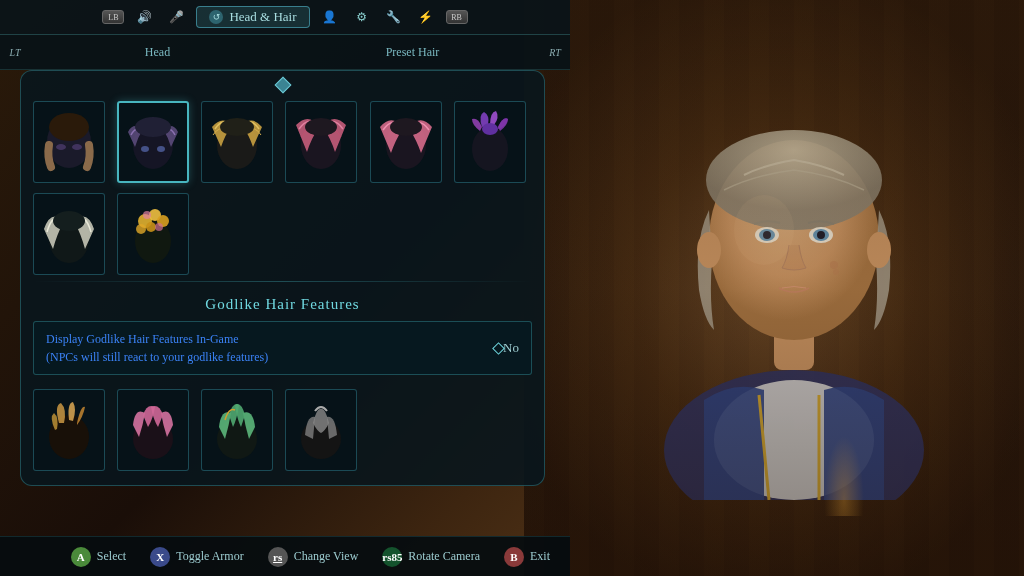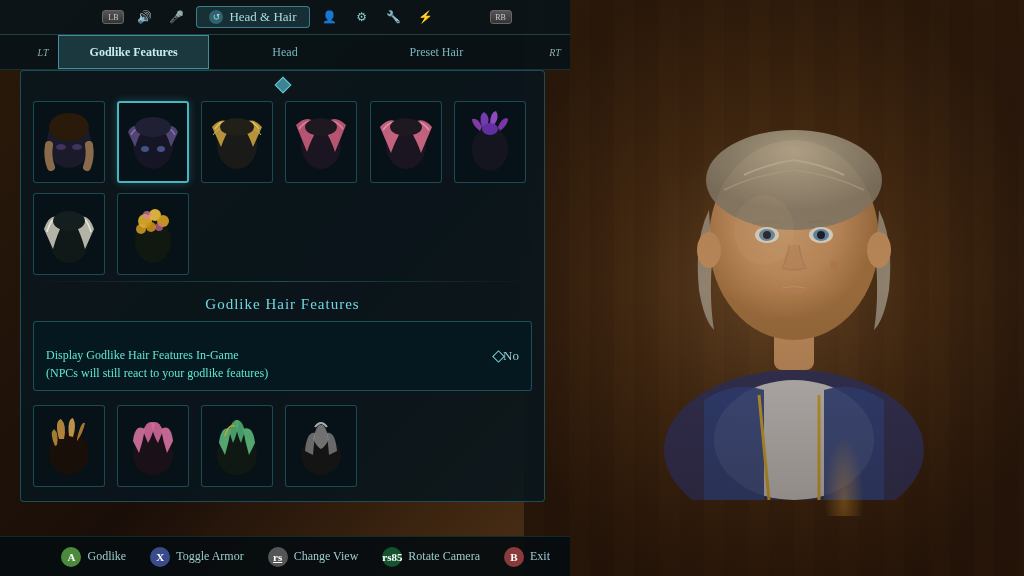--- a/index.html
+++ b/index.html
@@ -79,21 +79,20 @@
       width: 22px;
       height: 14px;
       background: linear-gradient(180deg, #555 0%, #333 100%);
       border-radius: 3px;
       border: 1px solid #666;
       display: flex;
       align-items: center;
       justify-content: center;
       font-size: 8px;
       color: #ccc;
-      margin-left: 44px;
     }
 
     .tab-title-main {
       background: rgba(60, 130, 140, 0.25);
       border: 1px solid rgba(80, 180, 200, 0.6);
       border-radius: 4px;
       padding: 2px 12px;
       color: #a8dde0;
       font-size: 13px;
       display: flex;
@@ -137,21 +136,20 @@
     }
 
     .tab-lt-rt {
       width: 30px;
       display: flex;
       align-items: center;
       justify-content: center;
       color: #8aacb0;
       font-size: 10px;
       font-style: italic;
-      margin-left: 28px;
     }
 
     .tab-item {
       flex: 1;
       display: flex;
       align-items: center;
       justify-content: center;
       color: #7ab8c0;
       font-size: 12px;
       cursor: pointer;
@@ -166,21 +164,21 @@
     }
 
     
     .selection-panel {
       position: absolute;
       top: 70px;
       left: 20px;
       width: 525px;
       background: rgba(8, 22, 28, 0.88);
       border: 1px solid rgba(60, 160, 170, 0.4);
-      border-radius: 4px;
+      border-radius: 12px;
       padding-bottom: 10px;
     }
 
     
     .panel-top-indicator {
       display: flex;
       justify-content: center;
       padding: 8px 0 6px;
     }
 
@@ -247,24 +245,23 @@
       background: rgba(5, 25, 32, 0.8);
       border: 1px solid rgba(60,160,170,0.4);
       border-radius: 3px;
       padding: 8px 12px;
       display: flex;
       align-items: center;
       justify-content: space-between;
     }
 
     .toggle-label {
-      color: #5eead4;
+      color: #3b82f6;
       font-size: 12px;
       line-height: 1.5;
-      margin-top: 16px;
     }
 
     .toggle-value {
       display: flex;
       align-items: center;
       color: #9dccd0;
       font-size: 13px;
     }
 
     .diamond-small {
@@ -459,23 +456,20 @@
       <div class="top-icon-btn">👤</div>
       <div class="top-icon-btn">⚙</div>
       <div class="top-icon-btn">🔧</div>
       <div class="top-icon-btn">⚡</div>
       <div class="controller-btn">RB</div>
     </div>
   </div>
 
   <div class="tab-nav">
     <div class="tab-lt-rt">LT</div>
-    <div class="tab-item active">
-      <span>Godlike Features</span>
-    </div>
     <div class="tab-item">
       <span>Head</span>
     </div>
     <div class="tab-item">
       <span>Preset Hair</span>
     </div>
     <div class="tab-lt-rt">RT</div>
   </div>
 
   <div class="selection-panel">
@@ -648,21 +642,21 @@
           <path d="M24 16 Q30 8 36 16" stroke="#aaaaaa" stroke-width="2" fill="none"></path>
         </svg>
       </div>
     </div>
 
   </div>
 
   <div class="bottom-bar">
     <div class="action-btn">
       <div class="btn-circle btn-a">A</div>
-      <span>Godlike</span>
+      <span>Select</span>
     </div>
     <div class="action-btn">
       <div class="btn-circle btn-x">X</div>
       <span>Toggle Armor</span>
     </div>
     <div class="action-btn">
       <div class="btn-circle btn-rs">rs</div>
       <span>Change View</span>
     </div>
     <div class="action-btn">

